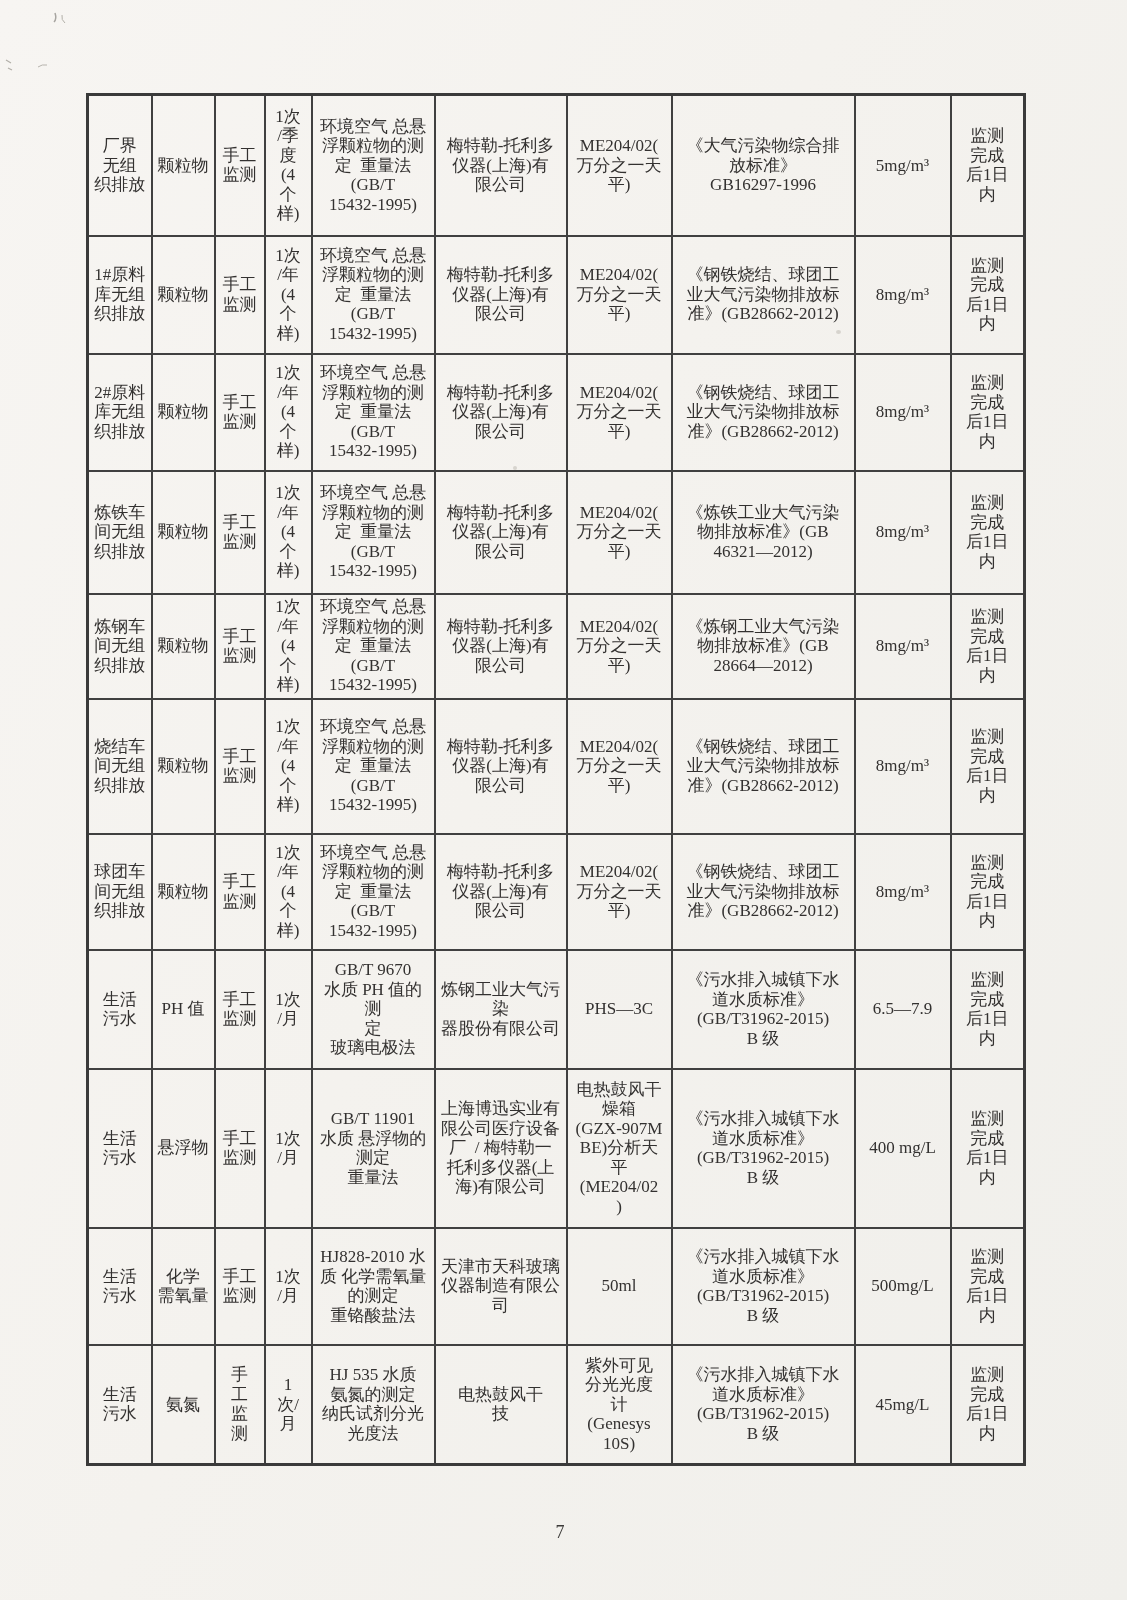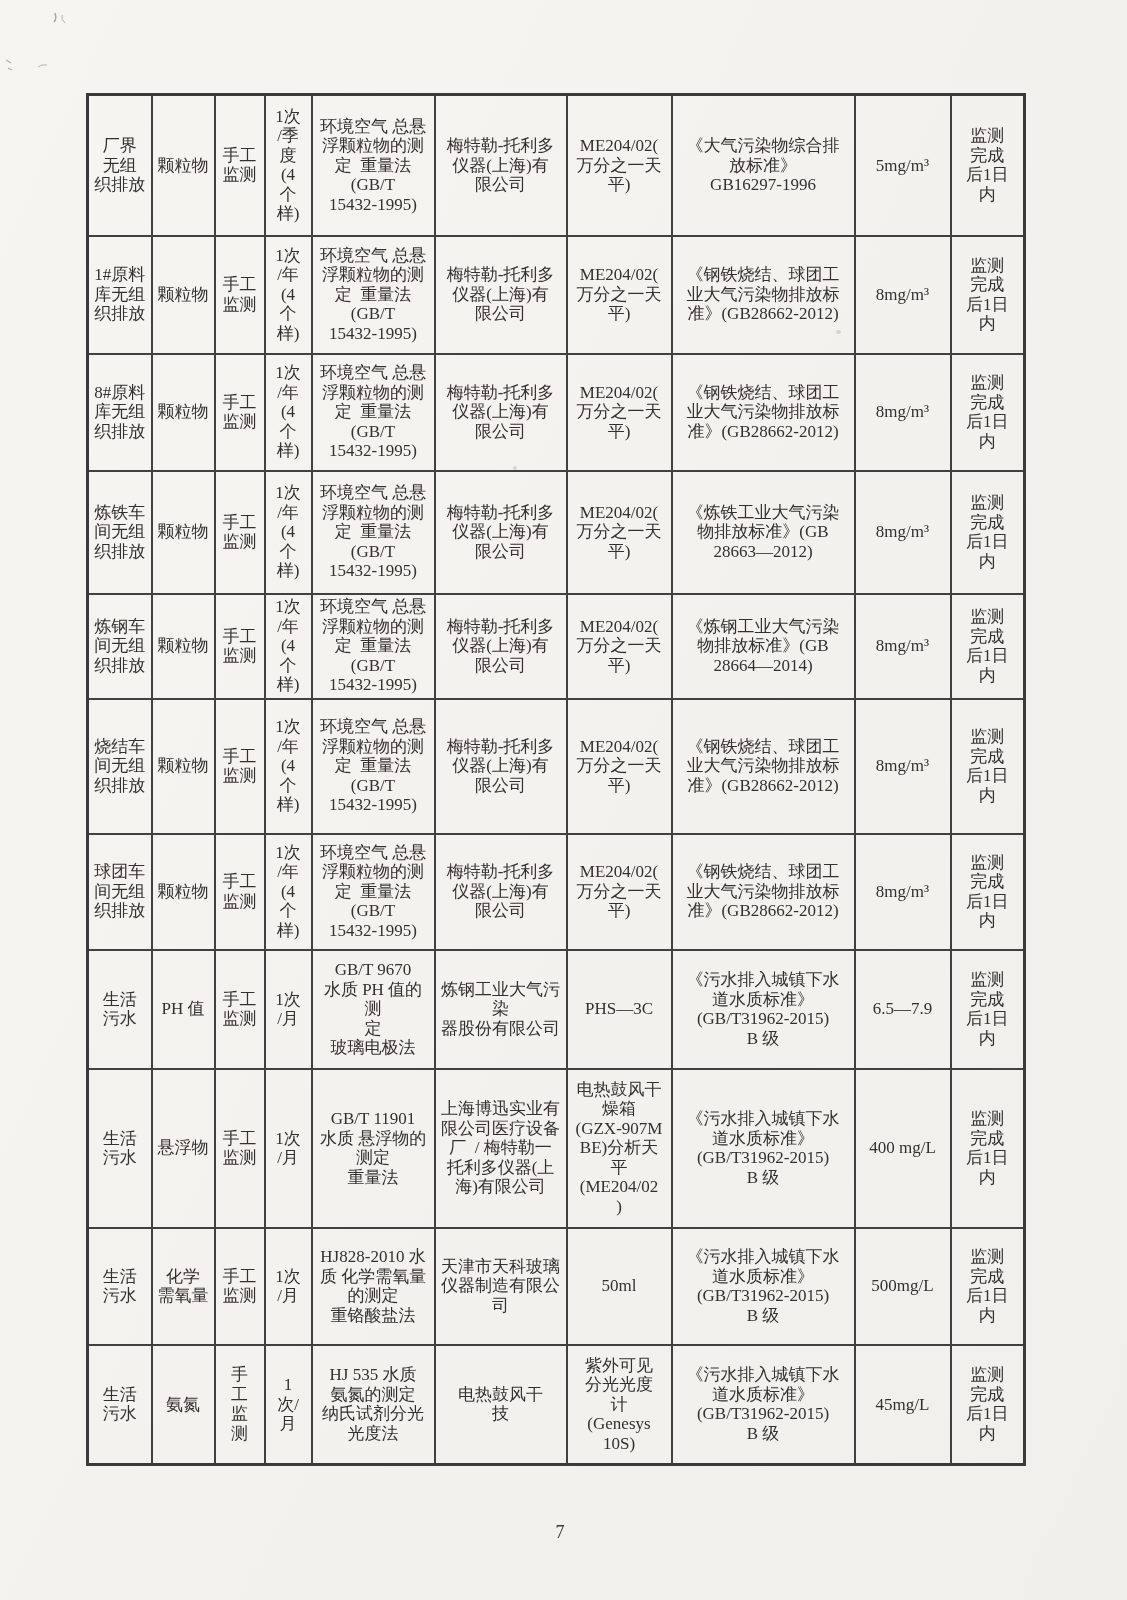--- a/index.html
+++ b/index.html
@@ -121,21 +121,21 @@
         <td>《钢铁烧结、球团工
 业大气污染物排放标
 准》(GB28662-2012)</td>
         <td>8mg/m³</td>
         <td>监测
 完成
 后1日
 内</td>
       </tr>
       <tr style="height:117px">
-        <td class="c-loc">8#原料
+        <td class="c-loc">2#原料
 库无组
 织排放</td>
         <td>颗粒物</td>
         <td>手工
 监测</td>
         <td class="c-freq">1次
 /年
 (4
 个
 样)</td>
@@ -177,21 +177,21 @@
 (GB/T
 15432-1995)</td>
         <td>梅特勒-托利多
 仪器(上海)有
 限公司</td>
         <td>ME204/02(
 万分之一天
 平)</td>
         <td>《炼铁工业大气污染
 物排放标准》(GB
-28663—2012)</td>
+46321—2012)</td>
         <td>8mg/m³</td>
         <td>监测
 完成
 后1日
 内</td>
       </tr>
       <tr style="height:105px">
         <td class="c-loc">炼钢车
 间无组
 织排放</td>
@@ -209,21 +209,21 @@
 (GB/T
 15432-1995)</td>
         <td>梅特勒-托利多
 仪器(上海)有
 限公司</td>
         <td>ME204/02(
 万分之一天
 平)</td>
         <td>《炼钢工业大气污染
 物排放标准》(GB
-28664—2014)</td>
+28664—2012)</td>
         <td>8mg/m³</td>
         <td>监测
 完成
 后1日
 内</td>
       </tr>
       <tr style="height:135px">
         <td class="c-loc">烧结车
 间无组
 织排放</td>

